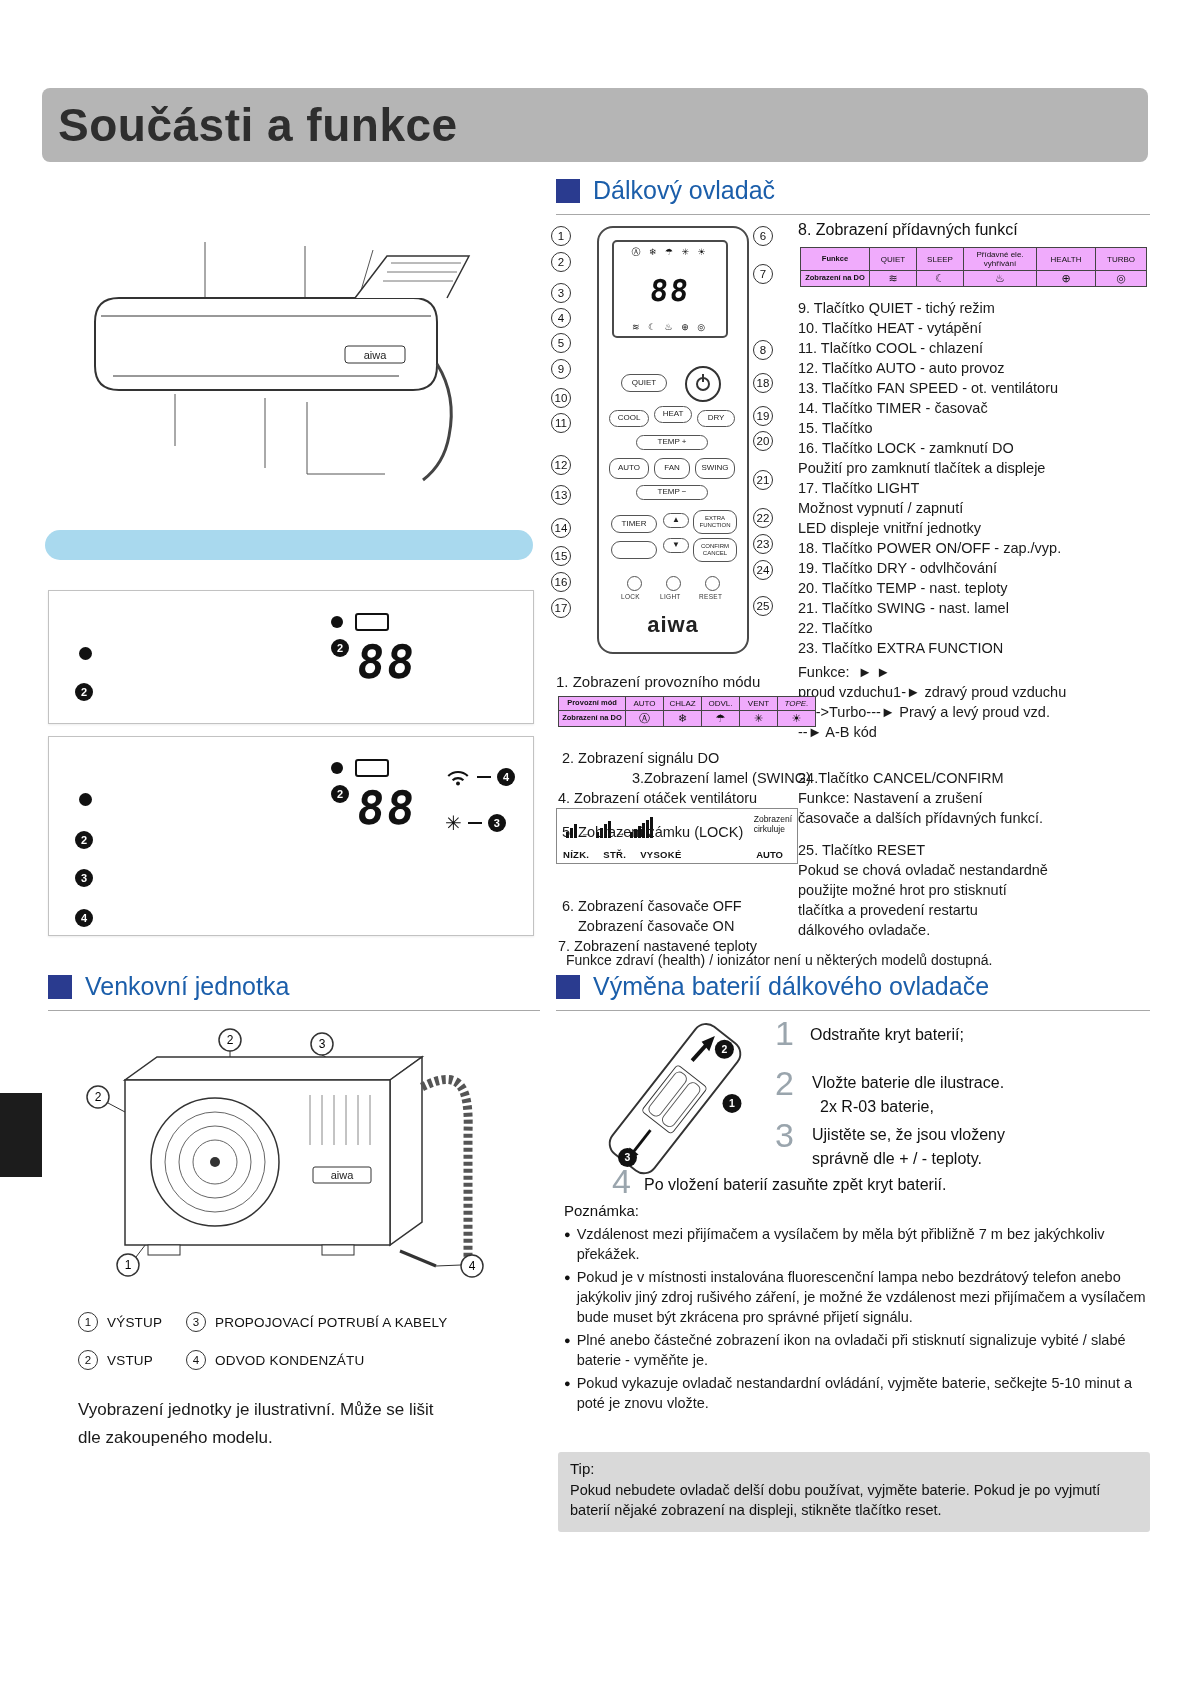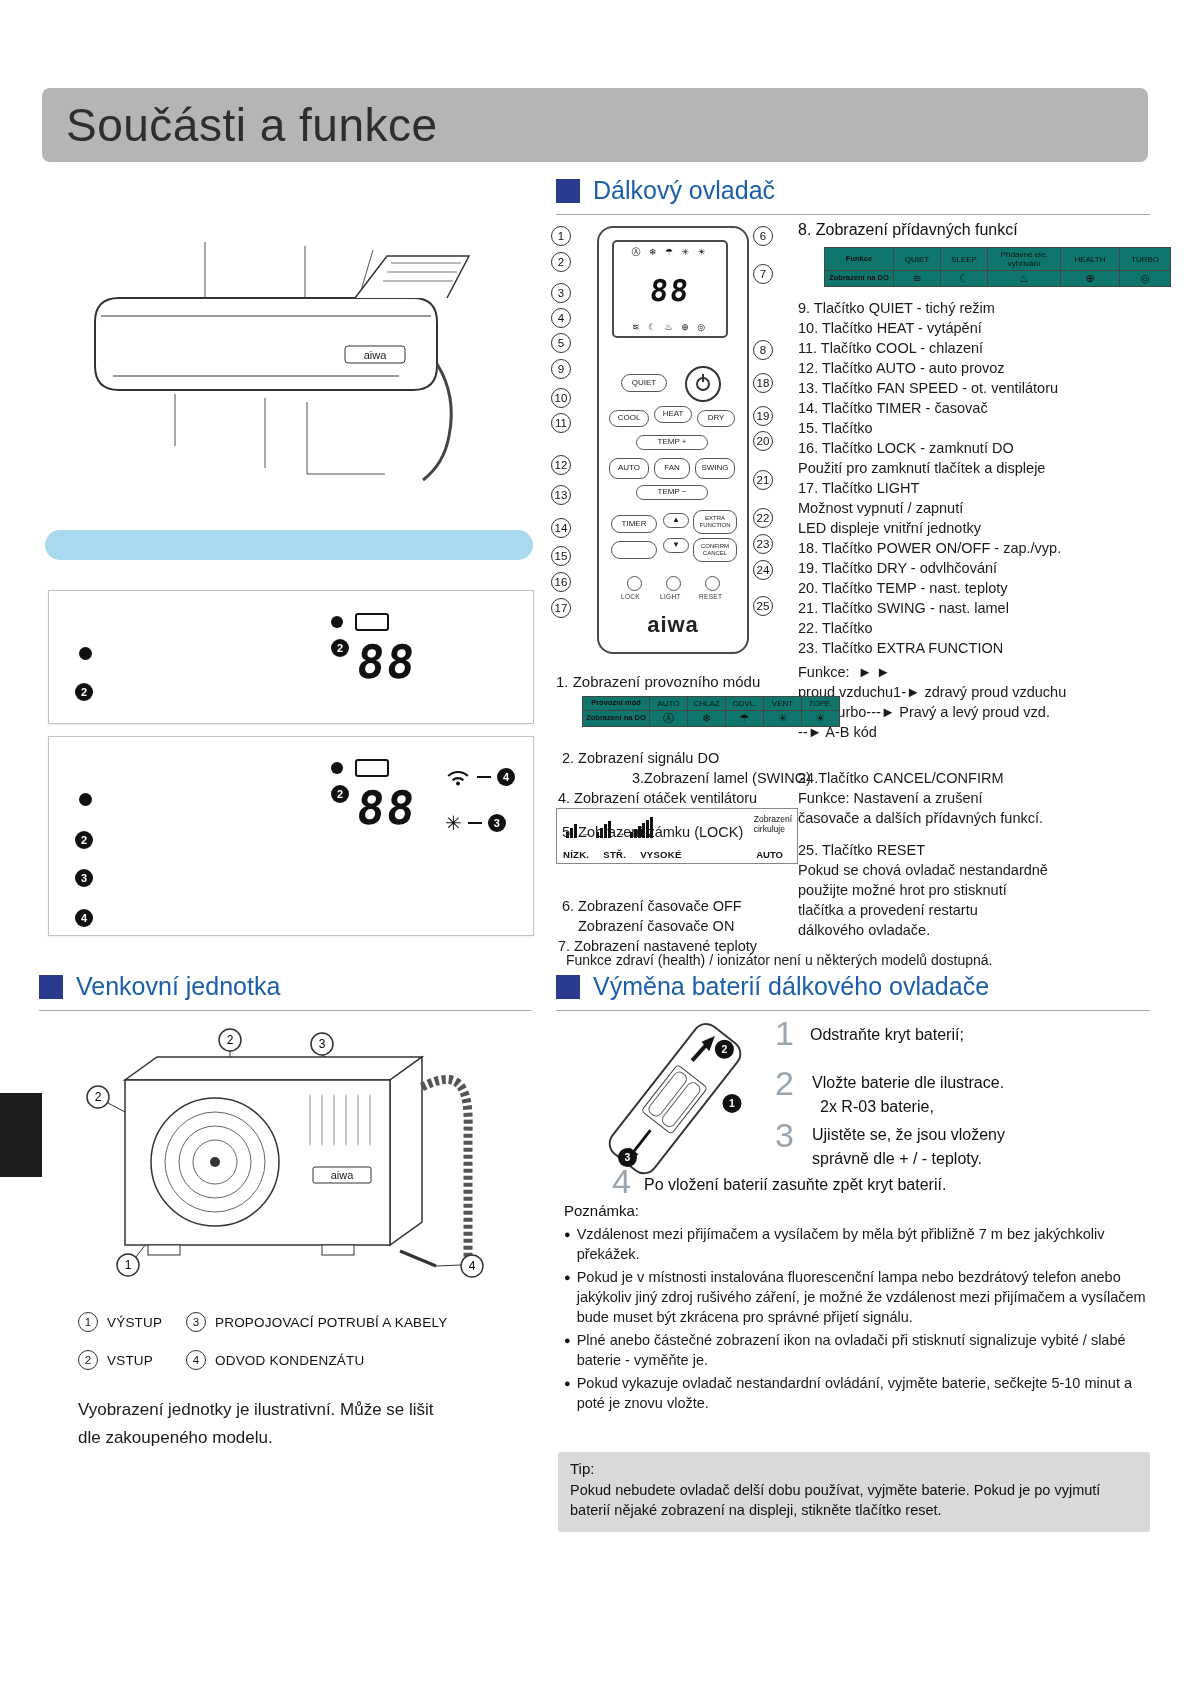--- a/index.html
+++ b/index.html
@@ -2,21 +2,21 @@
 <html><head>
 <meta charset="utf-8">
 <style>
   html,body{margin:0;padding:0;background:#fff;}
   body{font-family:"Liberation Sans", sans-serif;color:#111;}
   .page{position:relative;width:1190px;height:1684px;background:#fff;overflow:hidden;}
   .abs{position:absolute;}
 
   
   .header-bar{position:absolute;left:42px;top:88px;width:1106px;height:74px;background:#b5b5b5;border-radius:8px;display:flex;align-items:center;}
-  .page-title{font-size:46px;color:#2e2e2e;padding-left:16px;font-weight:400;letter-spacing:.5px;margin-left:8px;}
+  .page-title{font-size:46px;color:#2e2e2e;padding-left:16px;font-weight:700;letter-spacing:.5px;}
 
   .edge-tab{position:absolute;left:0;top:1093px;width:42px;height:84px;background:#1c1c1c;}
 
   
   .section-head{position:absolute;display:flex;align-items:center;gap:13px;border-bottom:1px solid #a8a8a8;padding-bottom:9px;}
   .section-square{width:24px;height:24px;background:#2a3b8f;flex:0 0 auto;}
   .section-label{font-size:25px;color:#1b5eaa;white-space:nowrap;}
 
   
   .callout{box-sizing:border-box;width:20px;height:20px;border:1.5px solid #333;border-radius:50%;background:#fff;display:inline-flex;align-items:center;justify-content:center;font-size:11.5px;color:#111;flex:0 0 auto;}
@@ -49,21 +49,21 @@
   .rbtn{position:absolute;box-sizing:border-box;border:1.4px solid #555;border-radius:9px;display:flex;align-items:center;justify-content:center;font-size:8px;background:#fff;text-align:center;line-height:1.1;color:#222;}
   .rbtn-tiny{font-size:6px;}
   .rbtn-power{position:absolute;box-sizing:border-box;width:36px;height:36px;border:2.5px solid #333;border-radius:50%;display:flex;align-items:center;justify-content:center;background:#fff;}
   .power-icon{position:relative;width:14px;height:14px;border:2px solid #333;border-radius:50%;box-sizing:border-box;}
   .power-icon::after{content:"";position:absolute;left:4px;top:-5px;width:2px;height:8px;background:#333;}
   .rknob{position:absolute;width:13px;height:13px;border:1.5px solid #555;border-radius:50%;background:#fff;}
   .rknob-label{position:absolute;font-size:6.5px;color:#333;letter-spacing:.3px;}
   .remote-brand{position:absolute;left:0;right:0;top:384px;text-align:center;font-size:22px;font-weight:bold;letter-spacing:1px;color:#222;}
 
   
-  .mini-table{border-collapse:collapse;background:#0f766e;table-layout:fixed;margin-left:24px;}
+  .mini-table{border-collapse:collapse;background:#f0abfc;table-layout:fixed;}
   .mini-table td{border:1px solid #444;text-align:center;font-size:8px;padding:2px 1px;line-height:1.15;color:#111;overflow:hidden;}
   .mini-table td.lbl{font-size:7.5px;font-weight:bold;}
   .mini-table td.ico{font-size:11px;padding:1px;}
 
   
   .fanbox{position:absolute;box-sizing:border-box;border:1px solid #888;background:#fff;}
   .bars{display:inline-flex;align-items:flex-end;gap:1px;margin:0 3px;}
   .bars i{display:block;width:3px;background:#111;}
   .fan-arrow{font-size:11px;margin:0 1px;}
   .fan-note{position:absolute;right:5px;top:5px;font-size:8.5px;line-height:10px;text-align:left;}
@@ -97,21 +97,21 @@
   <div class="header-bar">
     <div class="page-title">Součásti a funkce</div>
   </div>
 
   <div class="edge-tab"></div>
 
   <div class="section-head" style="left:556px;top:176px;width:594px;">
     <span class="section-square"></span>
     <span class="section-label">Dálkový ovladač</span>
   </div>
-  <div class="section-head" style="left:39px;top:972px;width:492px;">
+  <div class="section-head" style="left:48px;top:972px;width:492px;">
     <span class="section-square"></span>
     <span class="section-label">Venkovní jednotka</span>
   </div>
   <div class="section-head" style="left:556px;top:972px;width:594px;">
     <span class="section-square"></span>
     <span class="section-label">Výměna baterií dálkového ovladače</span>
   </div>
 
   <svg class="abs" style="left:55px;top:228px;" width="478" height="290" viewBox="0 0 478 290">
     <path d="M150 14 V70 M250 18 V74 M318 22 L302 76 M210 170 V240 M252 174 V246 H330 M120 166 V218" stroke="#555" stroke-width="1" fill="none"></path>

